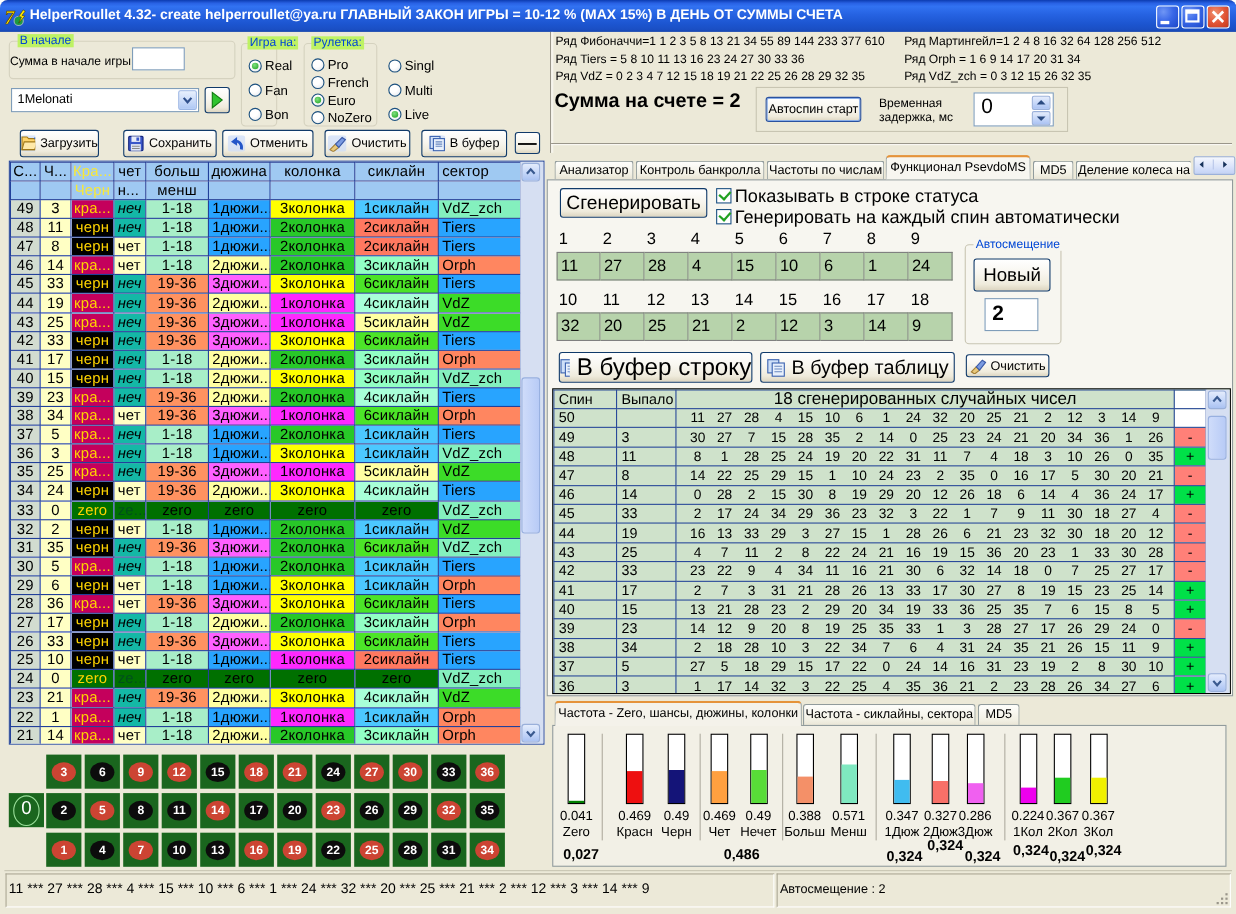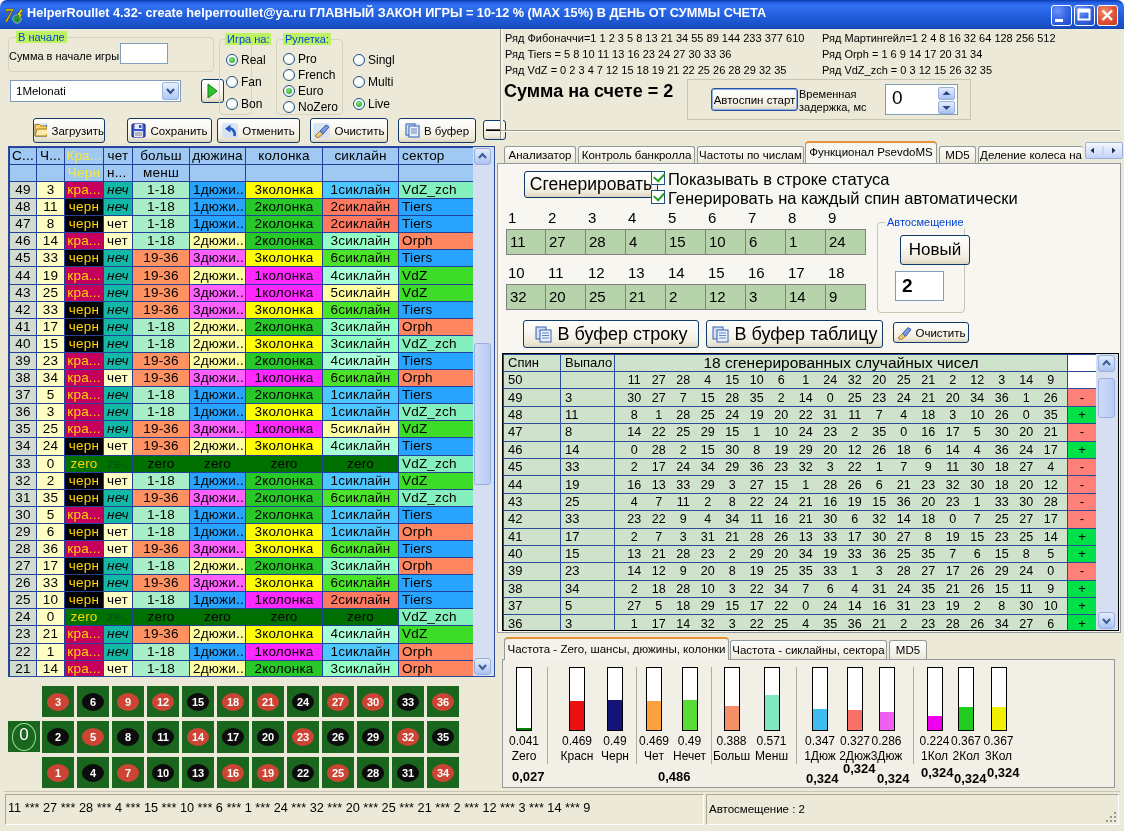--- a/index.html
+++ b/index.html
@@ -11,21 +11,21 @@
  background:linear-gradient(180deg,#0c3bb0 0%,#2861e4 10%,#3272f2 20%,#2663e2 45%,#1c55d0 75%,#1a4fc4 92%,#1545ae 100%);}
 .tbtn{position:absolute;top:5px;width:21px;height:21px;border:1px solid #fff;border-radius:3px;box-sizing:border-box;}
 .tbtn.blue{background:radial-gradient(circle at 30% 25%,#6f96f5 0%,#3a68e8 45%,#1c48c8 100%);}
 .tbtn.red{background:radial-gradient(circle at 35% 30%,#f0926f 0%,#e25639 50%,#c43818 100%);}
 #titletext{position:absolute;left:27px;top:6px;color:#fff;font-size:12.7px;font-weight:bold;white-space:nowrap;}
 
 .gb{position:absolute;border:1px solid #d5d2bf;border-radius:4px;box-sizing:border-box;}
 .gb>span{position:absolute;top:-7px;left:7px;background:#bef264;padding:0 2px;color:#0046d5;font-size:11px;white-space:nowrap;}
 .btn{position:absolute;box-sizing:border-box;border:1px solid #103a6a;border-radius:3px;
  background:linear-gradient(180deg,#ffffff 0%,#f8f6ef 45%,#efebdc 80%,#dcd5c0 100%);
- display:flex;align-items:center;justify-content:center;font-size:11.5px;color:#000;white-space:nowrap;margin-left:15px;}
+ display:flex;align-items:center;justify-content:center;font-size:11.5px;color:#000;white-space:nowrap;}
 .txt{position:absolute;font-size:11px;color:#000;white-space:nowrap;}
 .inp{position:absolute;background:#fff;border:1px solid #7f9db9;box-sizing:border-box;}
 .radio{position:absolute;width:12px;height:12px;border:1px solid #1c5180;border-radius:50%;background:radial-gradient(circle at 35% 30%,#ffffff 40%,#dfe4ea 100%);box-sizing:border-box;}
 .radio.sel::after{content:"";position:absolute;left:2px;top:2px;width:6px;height:6px;border-radius:50%;background:radial-gradient(circle at 40% 35%,#7fe07f,#1da11d);}
 .rlab{position:absolute;font-size:12px;color:#000;white-space:nowrap;}
 
 #ltab{border-collapse:collapse;table-layout:fixed;width:464px;font-size:13.5px;letter-spacing:0.2px;}
 #ltab td{border:1px solid #22409a;height:16.1px;padding:0;text-align:center;overflow:hidden;white-space:nowrap;line-height:16px;}
 #ltab tr.hd td{background:#9fc9f2;height:16px;}
 #ltab col{}
@@ -785,21 +785,21 @@
       <div>14</div>
       <div>9</div>
     </div>
   <div class="gb" style="left:877px;top:222px;width:88px;height:91px;border-color:#c8c5b2;">
       <span style="background:#f7f6f0;">Автосмещение</span>
     </div>
   <div class="btn" style="left:885px;top:235px;width:70px;height:30px;font-size:17px;">Новый</div>
   <div class="inp" style="left:895px;top:271px;width:49px;height:30px;">
       <div style="position:absolute;left:6px;top:3px;font-size:19px;font-weight:bold;">2</div>
     </div>
-  <div class="btn" style="left:508px;top:320px;width:176px;height:28px;font-size:18px;">
+  <div class="btn" style="left:508px;top:320px;width:176px;height:28px;font-size:22px;">
     <svg width="17" height="17" style="margin-right:6px;">
         <rect x="1" y="1" width="10" height="12" fill="#cfe0f8" stroke="#3a62b0"></rect>
         <rect x="5" y="4" width="11" height="12" fill="#e8f0fc" stroke="#3a62b0"></rect>
         <line x1="7" y1="7" x2="14" y2="7" stroke="#6888c0"></line>
         <line x1="7" y1="9.5" x2="14" y2="9.5" stroke="#6888c0"></line>
         <line x1="7" y1="12" x2="14" y2="12" stroke="#6888c0"></line>
       </svg>
     В буфер строку</div>
   <div class="btn" style="left:691px;top:320px;width:177px;height:28px;font-size:18px;">
     <svg width="17" height="17" style="margin-right:6px;">

